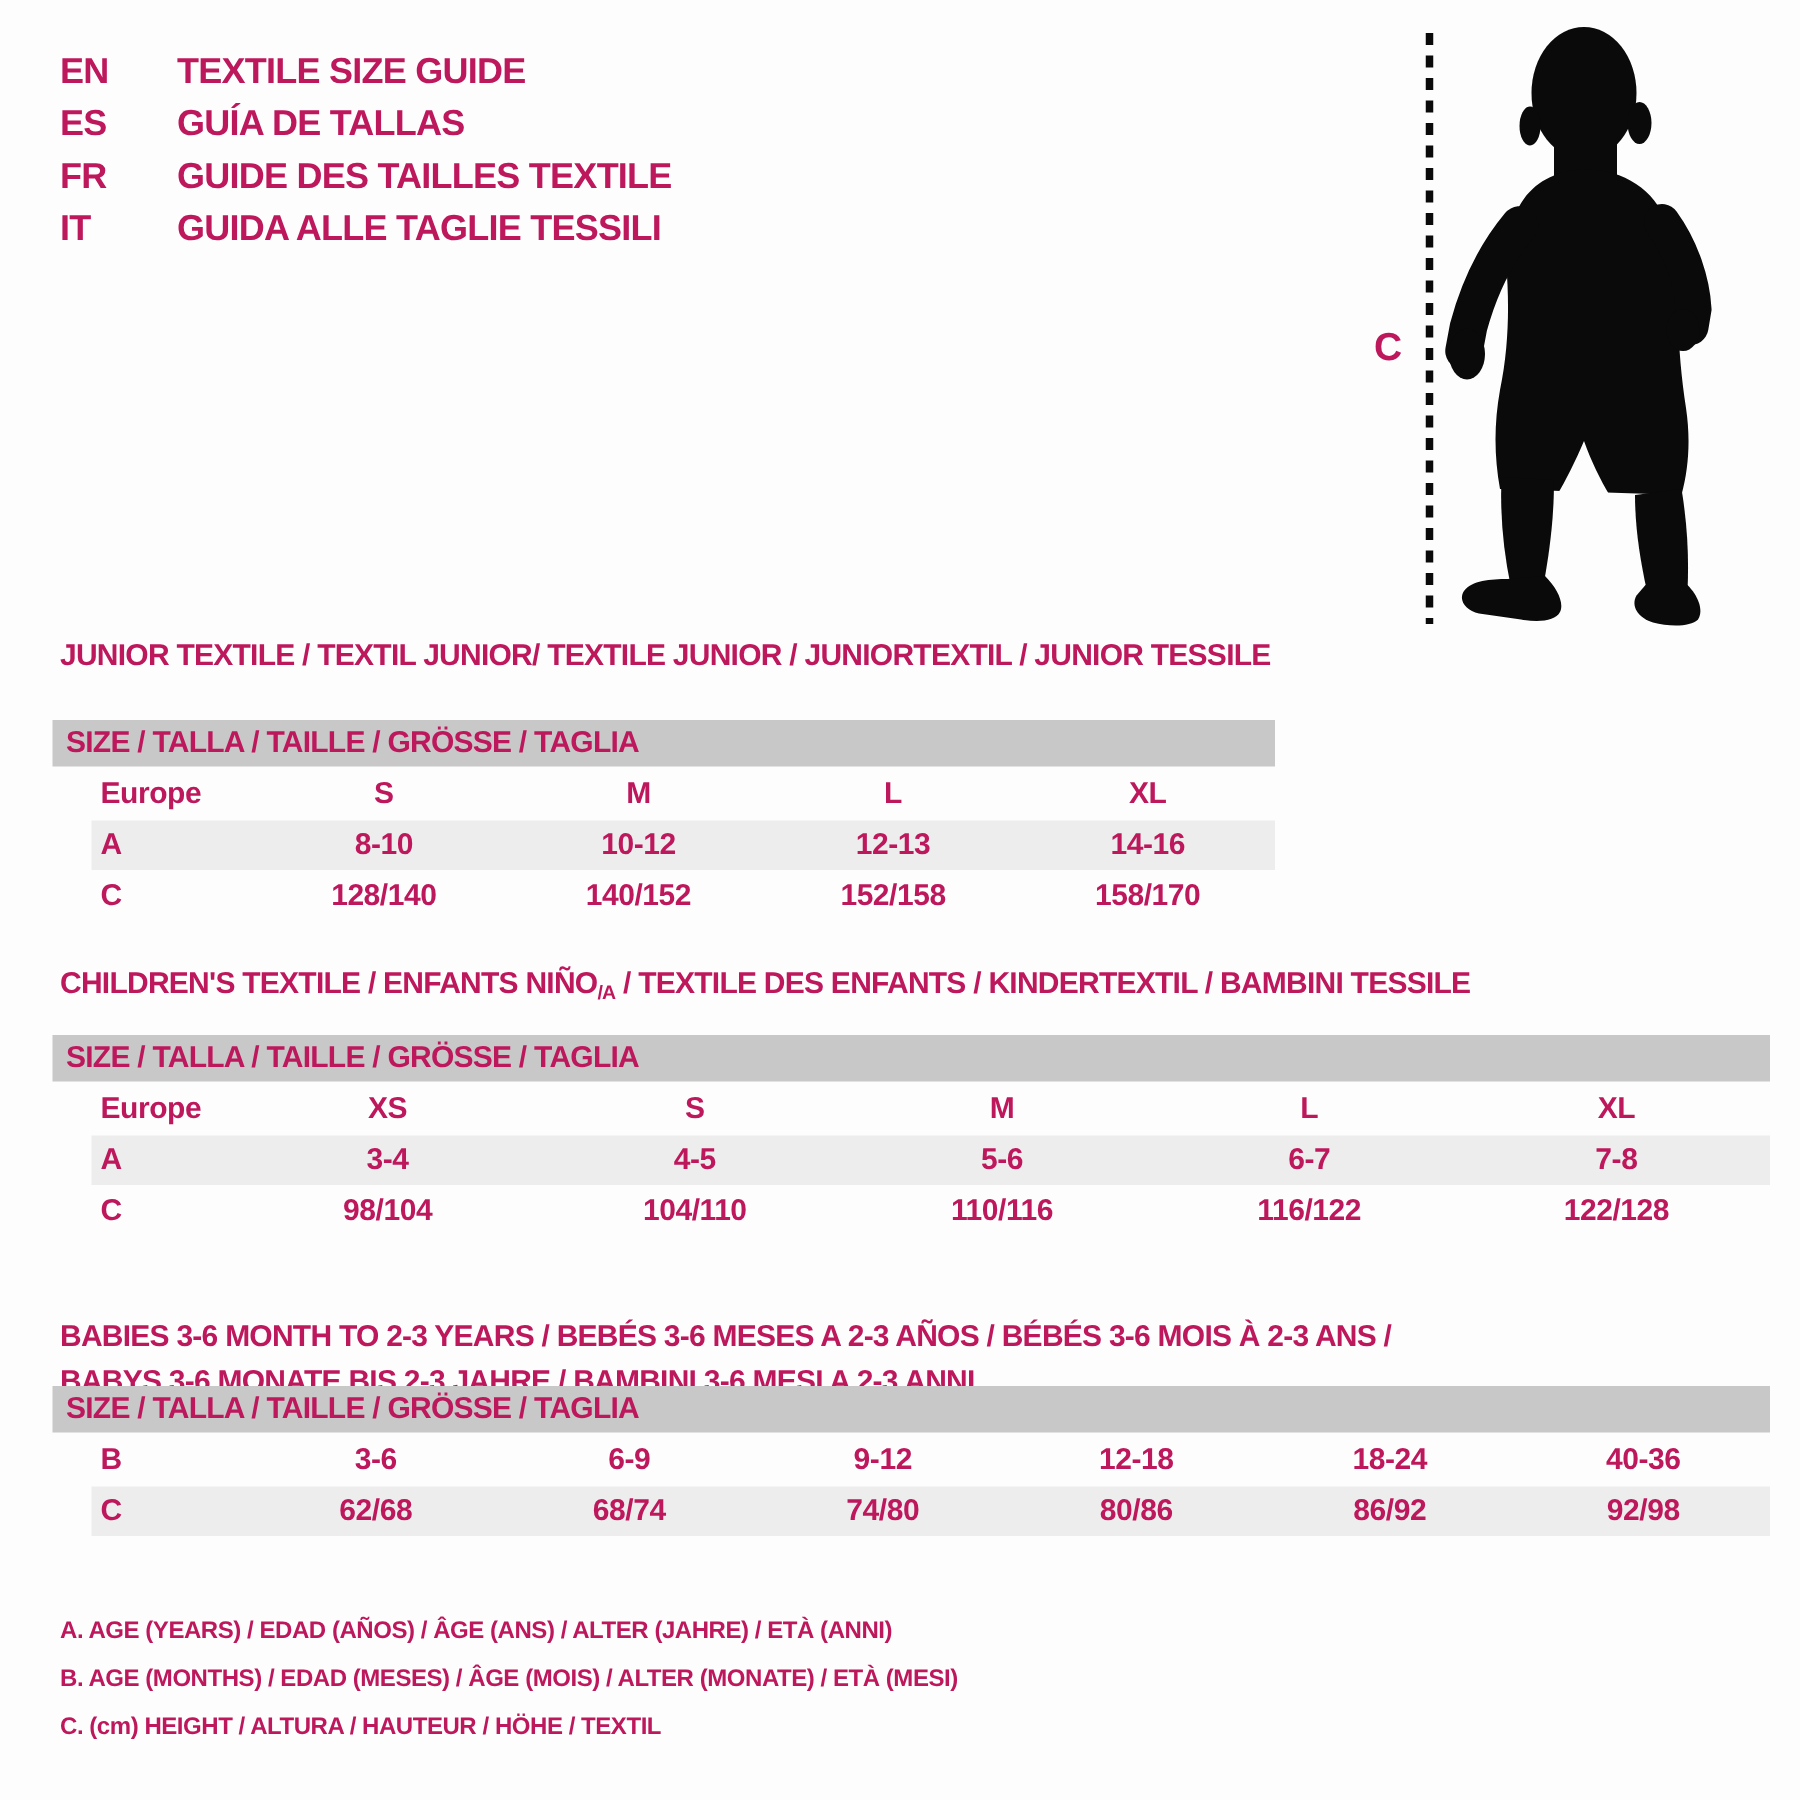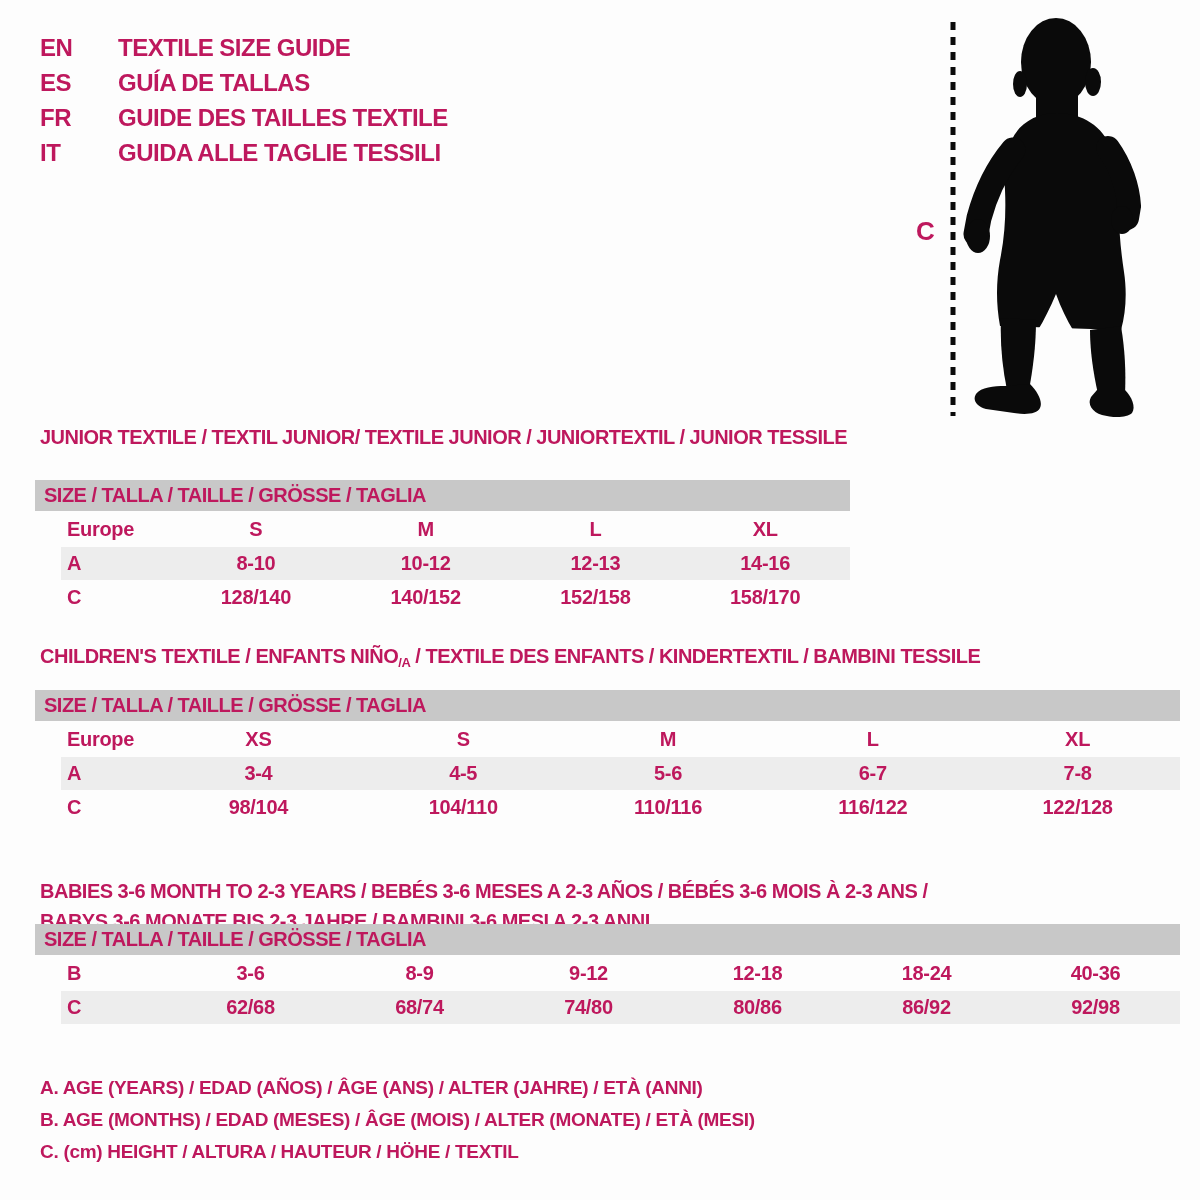--- a/index.html
+++ b/index.html
@@ -25,21 +25,21 @@
               padding-left:9px; box-sizing:border-box; font-size:20px; letter-spacing:-0.5px; margin-bottom:2px; }
   .t-row { display:flex; height:33px; align-items:center; margin-bottom:1px; font-size:20px; letter-spacing:-0.3px;margin-left:26px; }
   .t-row.shade { background:#ededed; }
   .t-label { padding-left:6px; box-sizing:border-box; }
   .w-junior .t-label { width:110px; }
   .w-children .t-label { width:95px; }
   .w-babies .t-label { width:105px; }
   .t-cell { flex:1; text-align:center; }
   
   .legend { position:absolute; left:40px; top:1072px; }
-  .legend-line { height:32px; display:flex; align-items:center; font-size:19px; letter-spacing:-0.3px; }
+  .legend-line { height:32px; display:flex; align-items:center; font-size:16px; letter-spacing:-0.3px; }
 </style>
 </head>
 <body>
 
 <div class="page">
 
   <div class="lang-block">
     <div class="lang-row">
       <span class="lang-code">EN</span>
       <span class="lang-label">TEXTILE SIZE GUIDE</span>
@@ -141,21 +141,21 @@
 
   <div class="sec-title two-line" style="top:848px;margin-top:28px;">
     <div>BABIES 3-6 MONTH TO 2-3 YEARS / BEBÉS 3-6 MESES A 2-3 AÑOS / BÉBÉS 3-6 MOIS À 2-3 ANS /</div>
     <div>BABYS 3-6 MONATE BIS 2-3 JAHRE / BAMBINI 3-6 MESI A 2-3 ANNI</div>
   </div>
   <div class="size-table w-babies" style="top:924px; width:1145px;">
     <div class="size-bar">SIZE / TALLA / TAILLE / GRÖSSE / TAGLIA</div>
     <div class="t-row">
       <span class="t-label">B</span>
       <span class="t-cell">3-6</span>
-      <span class="t-cell">8-9</span>
+      <span class="t-cell">6-9</span>
       <span class="t-cell">9-12</span>
       <span class="t-cell">12-18</span>
       <span class="t-cell">18-24</span>
       <span class="t-cell">40-36</span>
     </div>
     <div class="t-row shade">
       <span class="t-label">C</span>
       <span class="t-cell">62/68</span>
       <span class="t-cell">68/74</span>
       <span class="t-cell">74/80</span>

